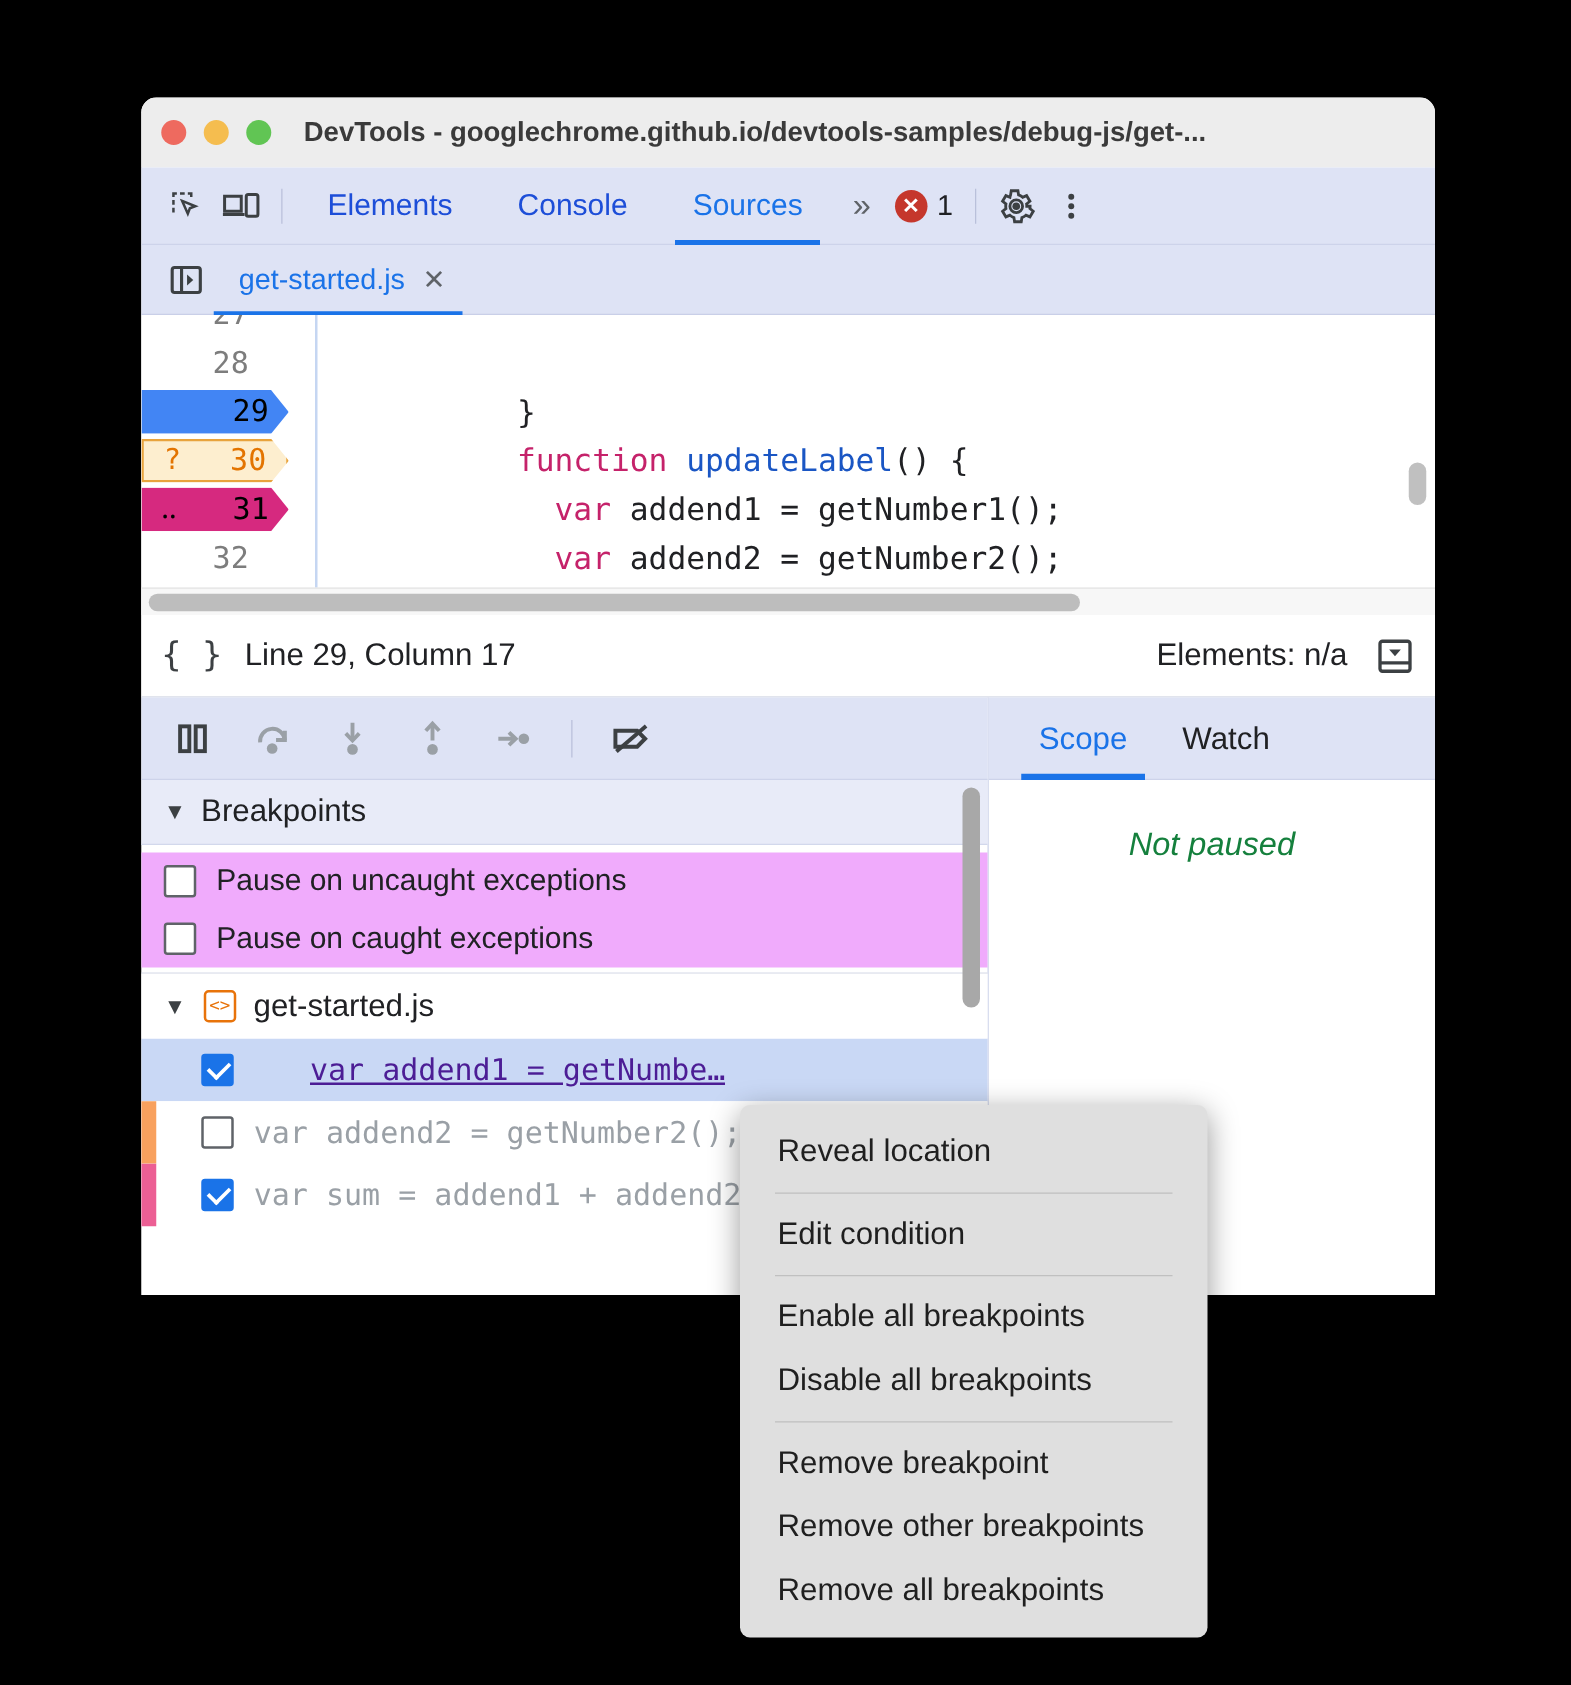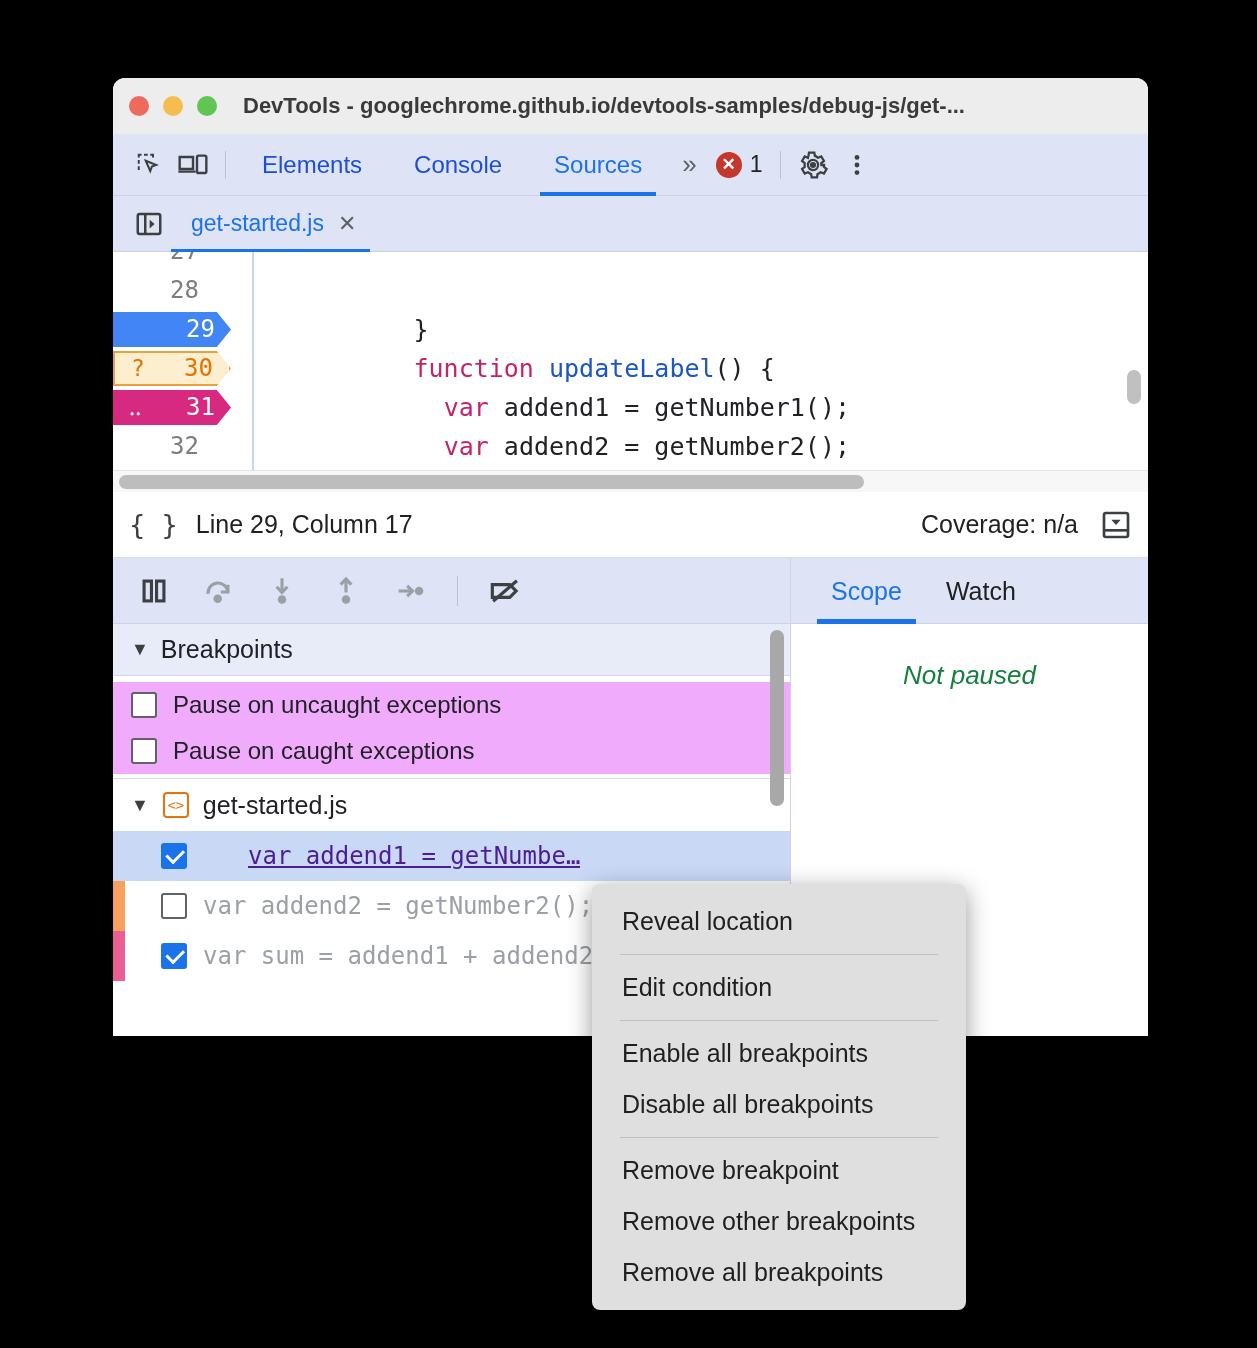--- a/index.html
+++ b/index.html
@@ -122,21 +122,21 @@
   .code .kw { color: #c5226a; }
   .code .fn { color: #1a56c4; }
   .gutter-line { position:absolute; left: 139px; top:0; bottom:0; width: 2px; background:#c5d6f2; }
 
   
   .bp {
     position: absolute; left: 0; top: 2px;
     height: 35px; width: 118px;
     display: flex; align-items: center; justify-content: flex-end;
     padding-right: 16px;
-    font-size: 24px; color: #ffffff;
+    font-size: 24px; color: #000000;
     clip-path: polygon(0 0, 88% 0, 100% 50%, 88% 100%, 0 100%);
   }
   .bp.blue { background: #4285f4; }
   .bp.amber { background: #fdeecf; color: #e37400; border: 2px solid #e8a33d; }
   .bp.pink { background: #d6297f; }
   .bp .mark { position: absolute; left: 16px; font-size: 23px; }
 
   .ed-hscroll {
     position: absolute; left: 0; right: 0; bottom: 0;
     height: 22px; background: #f7f7f7; border-top: 1px solid #e4e4e4;
@@ -398,21 +398,21 @@
           <i></i>
         </div>
     </div>
 
     <div class="statusbar">
       <div class="sb-left">
         <span class="sb-braces">{ }</span>
         <span class="sb-text">Line 29, Column 17</span>
       </div>
       <div class="sb-right">
-        <span class="sb-text">Coverage: n/a</span>
+        <span class="sb-text">Elements: n/a</span>
         <span>
           <svg width="32" height="32" viewBox="0 0 24 24">
             <rect x="3" y="3" width="18" height="18" rx="1.5" fill="none" stroke="#3c4043" stroke-width="2"></rect>
             <path d="M3 16h18" stroke="#3c4043" stroke-width="2"></path>
             <path d="M8.5 8l3.5 4 3.5-4z" fill="#3c4043"></path>
           </svg>
         </span>
       </div>
     </div>
 

